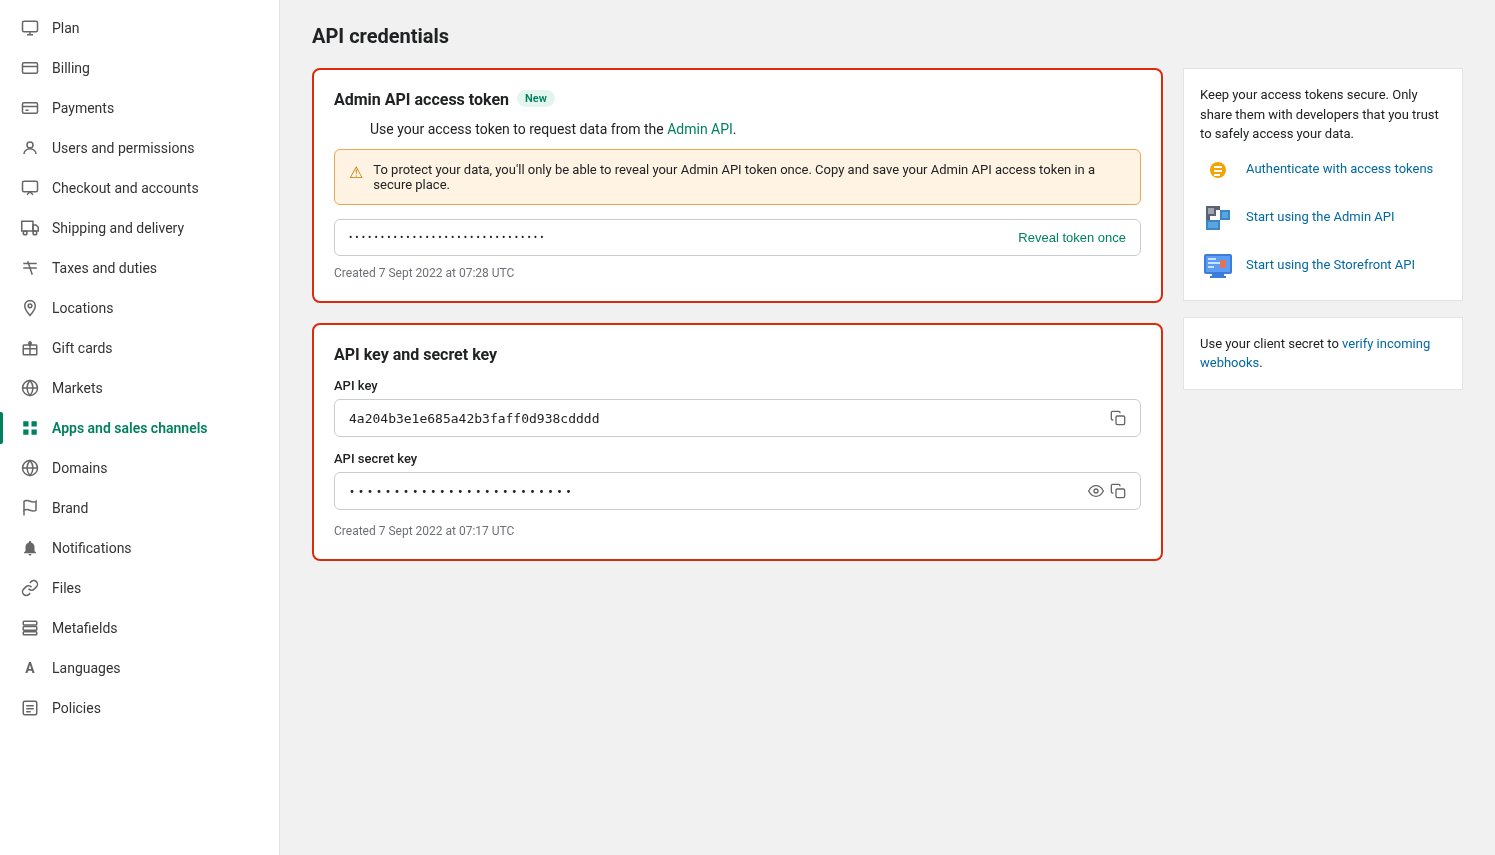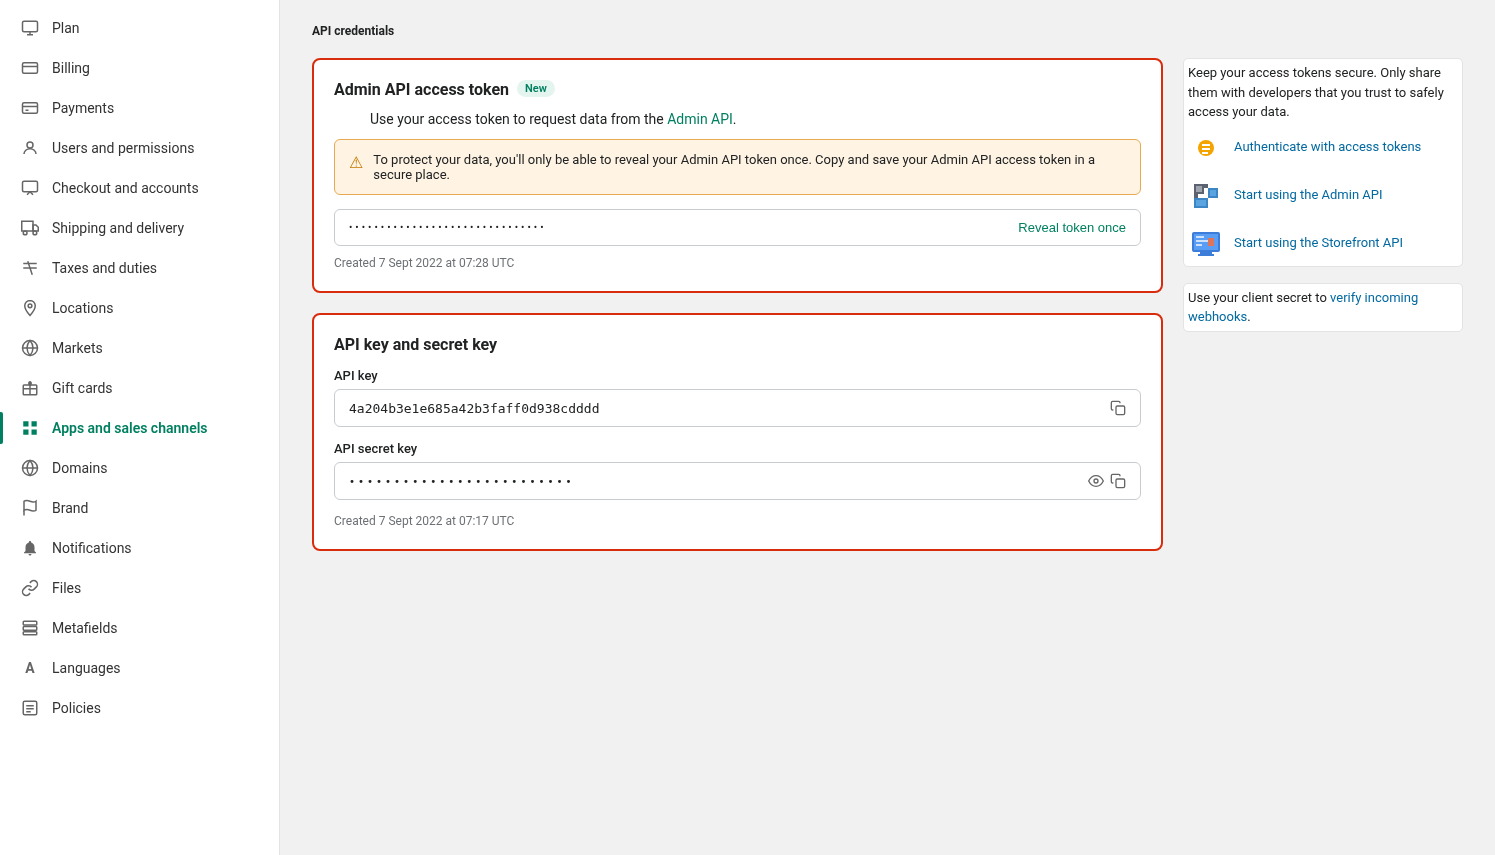--- a/index.html
+++ b/index.html
@@ -52,21 +52,21 @@
       color: #666;
     }
     .sidebar-item.active .sidebar-icon { color: #008060; }
     .main-content {
       flex: 1;
       padding: 24px 32px;
       background: #f1f1f1;
       overflow-y: auto;
     }
     .page-title {
-      font-size: 12px;
+      font-size: 20px;
       font-weight: 700;
       margin-bottom: 20px;
       color: #202223;
     }
     .content-layout {
       display: flex;
       gap: 20px;
     }
     .content-main {
       flex: 1;
@@ -185,22 +185,22 @@
       align-items: center;
     }
     .field-actions {
       display: flex;
       gap: 6px;
       align-items: center;
     }
     .side-card {
       background: #fff;
       border: 1px solid #e3e3e3;
-      border-radius: 5px;
-      padding: 4px;
+      border-radius: 0;
+      padding: 16px;
       margin-bottom: 16px;
       font-size: 13px;
       color: #202223;
       line-height: 1.5;
     }
     .resource-links {
       display: flex;
       flex-direction: column;
       gap: 12px;
       margin-top: 8px;
@@ -307,38 +307,38 @@
       <svg width="18" height="18" viewBox="0 0 24 24" fill="none" stroke="currentColor" stroke-width="2">
           <path d="M12 2C8.13 2 5 5.13 5 9c0 5.25 7 13 7 13s7-7.75 7-13c0-3.87-3.13-7-7-7z"></path>
           <circle cx="12" cy="9" r="2.5"></circle>
         </svg>
     </span>
     <span>Locations</span>
   </div>
   <div class="sidebar-item">
     <span class="sidebar-icon">
       <svg width="18" height="18" viewBox="0 0 24 24" fill="none" stroke="currentColor" stroke-width="2">
-          <circle cx="12" cy="12" r="10"></circle>
-          <line x1="2" y1="12" x2="22" y2="12"></line>
-          <path d="M12 2a15.3 15.3 0 0 1 4 10 15.3 15.3 0 0 1-4 10 15.3 15.3 0 0 1-4-10 15.3 15.3 0 0 1 4-10z"></path>
-        </svg>
-    </span>
-    <span>Markets</span>
-  </div>
-  <div class="sidebar-item">
-    <span class="sidebar-icon">
-      <svg width="18" height="18" viewBox="0 0 24 24" fill="none" stroke="currentColor" stroke-width="2">
           <rect x="3" y="8" width="18" height="13" rx="1"></rect>
           <path d="M12 8V21"></path>
           <path d="M3 13h18"></path>
           <path d="M12 8c0 0-2-4 0-4s2 4 0 4"></path>
           <path d="M12 8c0 0 2-4 0-4s-2 4 0 4"></path>
         </svg>
     </span>
     <span>Gift cards</span>
+  </div>
+  <div class="sidebar-item">
+    <span class="sidebar-icon">
+      <svg width="18" height="18" viewBox="0 0 24 24" fill="none" stroke="currentColor" stroke-width="2">
+          <circle cx="12" cy="12" r="10"></circle>
+          <line x1="2" y1="12" x2="22" y2="12"></line>
+          <path d="M12 2a15.3 15.3 0 0 1 4 10 15.3 15.3 0 0 1-4 10 15.3 15.3 0 0 1-4-10 15.3 15.3 0 0 1 4-10z"></path>
+        </svg>
+    </span>
+    <span>Markets</span>
   </div>
   <div class="sidebar-item active">
     <span class="sidebar-icon">
       <svg width="18" height="18" viewBox="0 0 24 24" fill="currentColor">
           <rect x="3" y="3" width="7" height="7"></rect>
           <rect x="14" y="3" width="7" height="7"></rect>
           <rect x="3" y="14" width="7" height="7"></rect>
           <rect x="14" y="14" width="7" height="7"></rect>
         </svg>
     </span>

